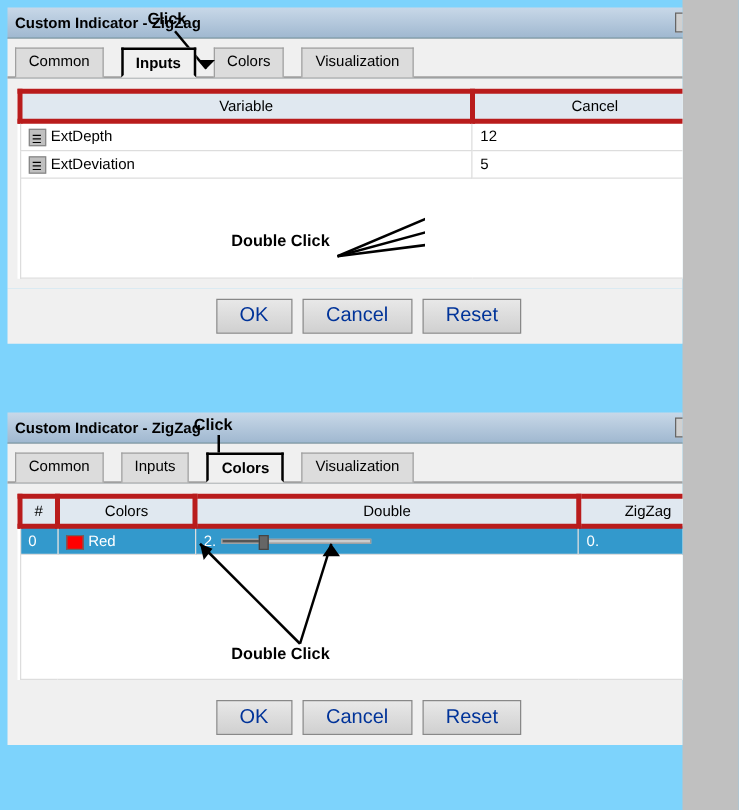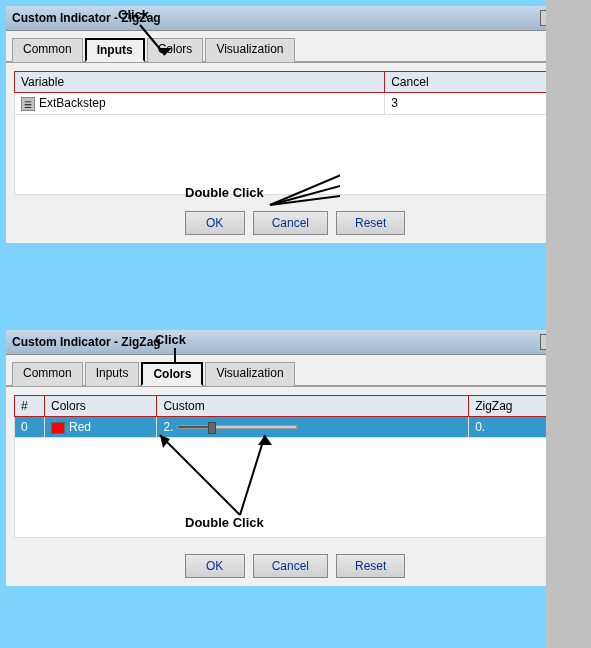--- a/index.html
+++ b/index.html
@@ -56,21 +56,21 @@
     .titlebar-btn.help {
       font-style: italic;
     }
 
     
     .tabs-row {
       display: flex;
       padding: 6px 6px 0 6px;
       border-bottom: 2px solid #a0a0a0;
       background: #f0f0f0;
-      gap: 2px;
+      gap: 14px;
     }
 
     .tab {
       padding: 3px 10px;
       border: 1px solid #a0a0a0;
       background: #dcdcdc;
       cursor: pointer;
       border-bottom: none;
       font-size: 12px;
       position: relative;
@@ -94,24 +94,24 @@
     
     .data-table {
       width: 100%;
       border-collapse: collapse;
       background: white;
       border: 1px solid #ccc;
     }
 
     .data-table th {
       background: #e0e8f0;
-      border: 1px solid #b91c1c;
+      border: 4px solid #b91c1c;
       padding: 3px 6px;
       font-weight: normal;
-      text-align: left;
+      text-align: center;
       font-size: 12px;
     }
 
     .data-table td {
       border: 1px solid #ddd;
       padding: 3px 6px;
       font-size: 12px;
       background: white;
     }
 
@@ -182,21 +182,21 @@
       gap: 8px;
       padding: 8px;
       background: #f0f0f0;
     }
 
     .footer-btn {
       padding: 4px 18px;
       border: 1px solid #888;
       background: linear-gradient(to bottom, #e8e8e8, #d0d0d0);
       cursor: pointer;
-      font-size: 12px;
+      font-size: 16px;
       min-width: 60px;
       text-align: center;
       color: #003399;
     }
 
     
     .page-wrapper {
       width: 546px;
       height: 648px;
       position: relative;
@@ -235,23 +235,29 @@
       <table class="data-table">
         <thead>
           <tr>
             <th>Variable</th>
             <th>Cancel</th>
           </tr>
         </thead>
         <tbody>
           <tr>
             <td>
-              <span class="row-icon">☰</span>ExtBackstep
+              <span class="row-icon">☰</span>ExtDepth
             </td>
-            <td>3</td>
+            <td>12</td>
+          </tr>
+          <tr>
+            <td>
+              <span class="row-icon">☰</span>ExtDeviation
+            </td>
+            <td>5</td>
           </tr>
           <tr>
             <td style="height:80px;" colspan="2"></td>
           </tr>
         </tbody>
       </table>
     </div>
 
     <div class="dialog-footer">
       <button class="footer-btn">OK</button>
@@ -297,21 +303,21 @@
       <div class="tab active" style="border:2px solid #000; border-bottom:2px solid #f0f0f0;">Colors</div>
       <div class="tab">Visualization</div>
     </div>
 
     <div class="dialog-content">
       <table class="data-table">
         <thead>
           <tr>
             <th style="width:30px;">#</th>
             <th>Colors</th>
-            <th>Custom</th>
+            <th>Double</th>
             <th>ZigZag</th>
           </tr>
         </thead>
         <tbody>
           <tr class="selected">
             <td>0</td>
             <td>
               <span class="color-swatch"></span>Red
             </td>
             <td>

